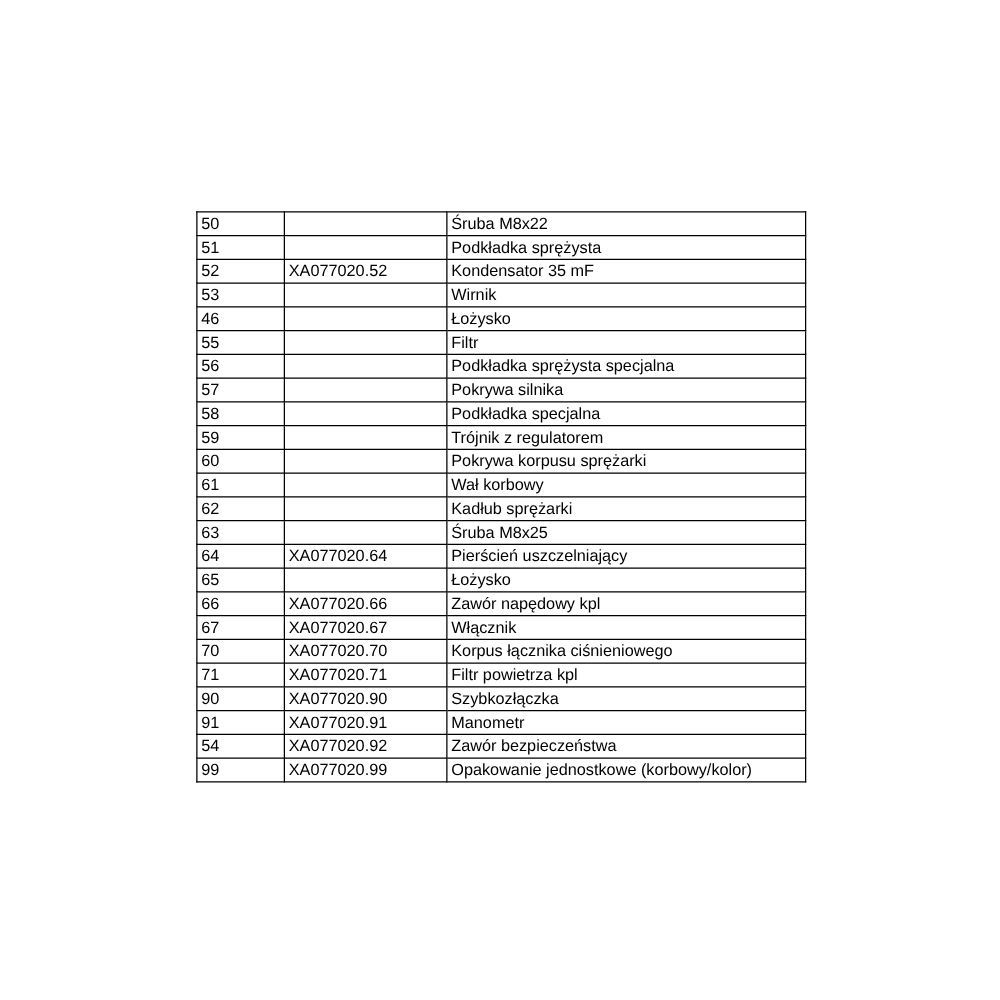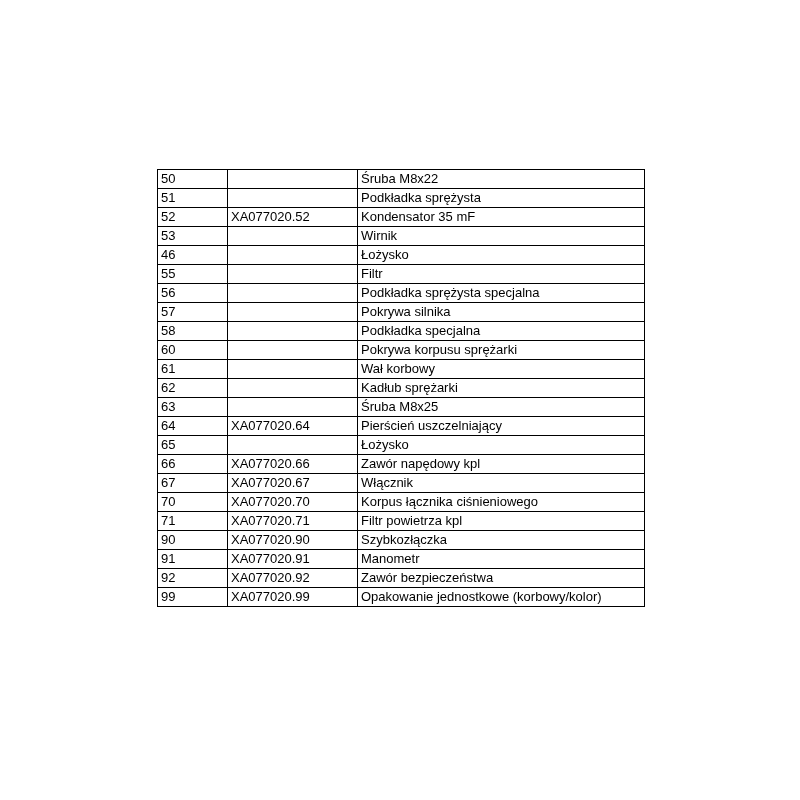--- a/index.html
+++ b/index.html
@@ -91,20 +91,25 @@
     <td>57</td>
     <td></td>
     <td>Pokrywa silnika</td>
   </tr>
         <tr>
     <td>58</td>
     <td></td>
     <td>Podkładka specjalna</td>
   </tr>
         <tr>
+    <td>59</td>
+    <td></td>
+    <td>Trójnik z regulatorem</td>
+  </tr>
+        <tr>
     <td>60</td>
     <td></td>
     <td>Pokrywa korpusu sprężarki</td>
   </tr>
         <tr>
     <td>61</td>
     <td></td>
     <td>Wał korbowy</td>
   </tr>
         <tr>
@@ -151,21 +156,21 @@
     <td>90</td>
     <td>XA077020.90</td>
     <td>Szybkozłączka</td>
   </tr>
         <tr>
     <td>91</td>
     <td>XA077020.91</td>
     <td>Manometr</td>
   </tr>
         <tr>
-    <td>92</td>
+    <td>54</td>
     <td>XA077020.92</td>
     <td>Zawór bezpieczeństwa</td>
   </tr>
         <tr>
     <td>99</td>
     <td>XA077020.99</td>
     <td>Opakowanie jednostkowe (korbowy/kolor)</td>
   </tr>
       </tbody>
   </table>

